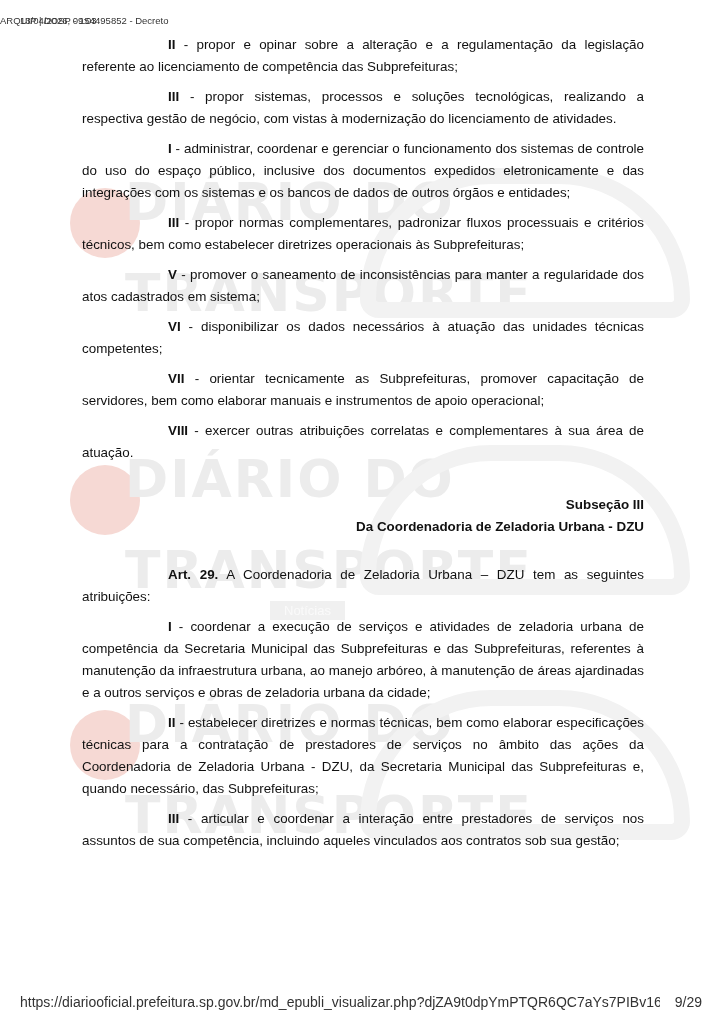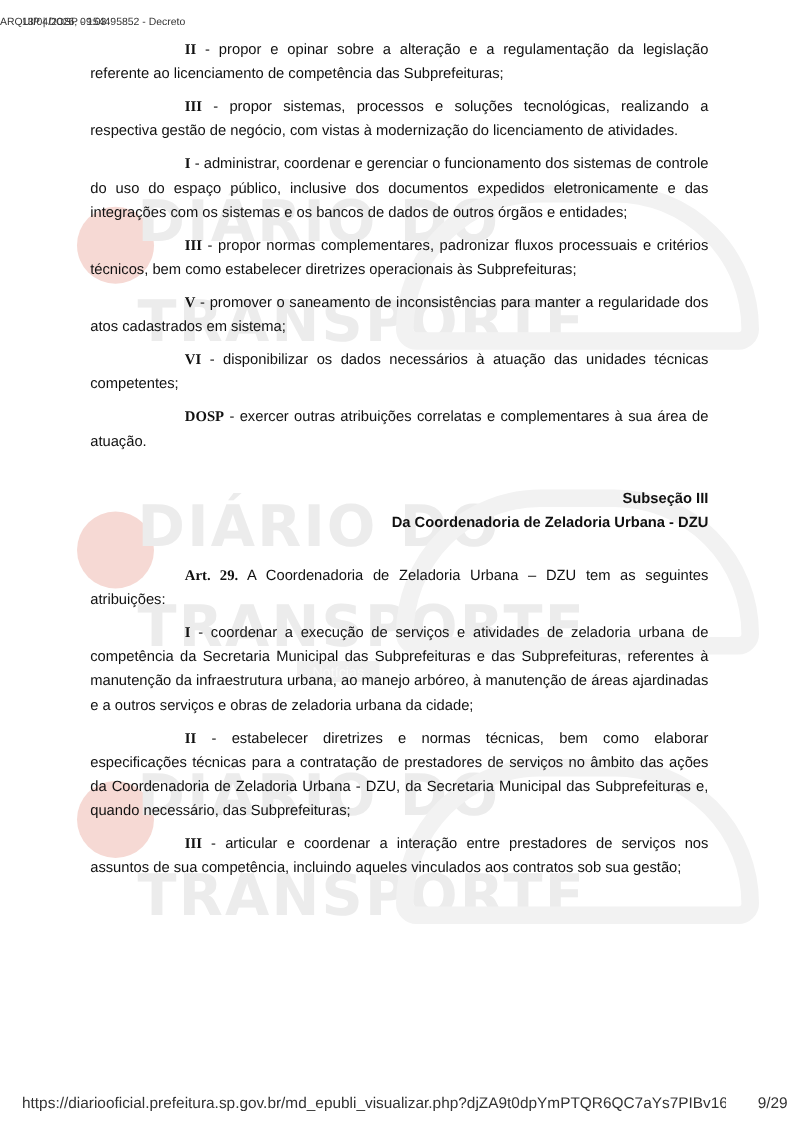--- a/index.html
+++ b/index.html
@@ -2,31 +2,31 @@
 <html><head>
 <meta charset="utf-8">
 <style>
   html, body { margin:0; padding:0; background:#ffffff; }
   body { width:724px; height:1024px; position:relative; overflow:hidden; font-family:"Liberation Sans", sans-serif; color:#111; }
   .hdr { position:absolute; top:15px; font-size:9.5px; color:#333; font-family:"Liberation Sans", sans-serif; }
   .hdr-date { left:20px; }
   .hdr-title { left:0; width:724px; text-align:left; }
   .ftr { position:absolute; top:994px; font-size:14px; color:#333; }
   .ftr-url { left:20px; width:640px; white-space:nowrap; overflow:hidden; }
-  .ftr-page { right:8px; }
+  .ftr-page { right:22px; }
   .wm { position:absolute; left:70px; width:620px; height:160px; pointer-events:none; }
   .wm .logo { position:absolute; left:0; top:20px; width:70px; height:70px; border-radius:50%; background:#f6d9d4; }
   .wm .t1, .wm .t2 { position:absolute; left:55px; font-family:"DejaVu Sans", sans-serif; font-weight:bold; color:#ececec; font-size:52px; letter-spacing:2px; line-height:52px; }
   .wm .t1 { top:8px; }
   .wm .t2 { top:72px;margin-top:27px; }
   .wm .noticias { position:absolute; left:200px; top:128px; background:#f0f0f0; color:#fafafa; font-size:13px; padding:2px 14px;margin-top:28px; }
   .wm .bus { position:absolute; left:290px; top:0px; width:330px; height:150px; border:16px solid #f2f2f2; border-radius:140px 140px 20px 20px; box-sizing:border-box; }
   .content { position:absolute; left:82px; top:34px; width:562px; font-family:"Liberation Sans", sans-serif; font-size:13.4px; line-height:22px; }
   .p { text-align:justify; margin:0 0 8px 0; text-indent:86px; }
-  .p b { font-weight:bold;font-family:Liberation Serif, serif; }
+  .p b { font-weight:bold; }
   .center { text-align:right; font-weight:bold; margin:0; }
 </style>
 </head>
 <body>
 
 <div class="wm" style="top:168px;">
   <div class="logo"></div>
   <div class="t1">DIÁRIO DO</div>
   <div class="t2">TRANSPORTE</div>
   <div class="bus"></div>
@@ -49,21 +49,22 @@
 <div class="hdr hdr-title">ARQUIP | DOSP - 154495852 - Decreto</div>
 
 <div class="content">
   <div id="para-a">
       <p class="p"><b>II</b><span> - propor e opinar sobre a alteração e a regulamentação da legislação referente ao licenciamento de competência das Subprefeituras;</span></p>
       <p class="p"><b>III</b><span> - propor sistemas, processos e soluções tecnológicas, realizando a respectiva gestão de negócio, com vistas à modernização do licenciamento de atividades.</span></p>
       <p class="p"><b>I</b><span> - administrar, coordenar e gerenciar o funcionamento dos sistemas de controle do uso do espaço público, inclusive dos documentos expedidos eletronicamente e das integrações com os sistemas e os bancos de dados de outros órgãos e entidades;</span></p>
       <p class="p"><b>III</b><span> - propor normas complementares, padronizar fluxos processuais e critérios técnicos, bem como estabelecer diretrizes operacionais às Subprefeituras;</span></p>
       <p class="p"><b>V</b><span> - promover o saneamento de inconsistências para manter a regularidade dos atos cadastrados em sistema;</span></p>
       <p class="p"><b>VI</b><span> - disponibilizar os dados necessários à atuação das unidades técnicas competentes;</span></p>
-      <p class="p"><b>DOSP</b><span> - exercer outras atribuições correlatas e complementares à sua área de atuação.</span></p>
+      <p class="p"><b>VII</b><span> - orientar tecnicamente as Subprefeituras, promover capacitação de servidores, bem como elaborar manuais e instrumentos de apoio operacional;</span></p>
+      <p class="p"><b>VIII</b><span> - exercer outras atribuições correlatas e complementares à sua área de atuação.</span></p>
     </div>
   <div style="height:22px"></div>
   <p class="center">Subseção III</p>
   <p class="center" style="margin-top:0">Da Coordenadoria de Zeladoria Urbana - DZU</p>
   <div style="height:26px"></div>
   <div id="para-b">
       <p class="p"><b>Art. 29.</b><span> A Coordenadoria de Zeladoria Urbana – DZU tem as seguintes atribuições:</span></p>
       <p class="p"><b>I</b><span> - coordenar a execução de serviços e atividades de zeladoria urbana de competência da Secretaria Municipal das Subprefeituras e das Subprefeituras, referentes à manutenção da infraestrutura urbana, ao manejo arbóreo, à manutenção de áreas ajardinadas e a outros serviços e obras de zeladoria urbana da cidade;</span></p>
       <p class="p"><b>II</b><span> - estabelecer diretrizes e normas técnicas, bem como elaborar especificações técnicas para a contratação de prestadores de serviços no âmbito das ações da Coordenadoria de Zeladoria Urbana - DZU, da Secretaria Municipal das Subprefeituras e, quando necessário, das Subprefeituras;</span></p>
       <p class="p"><b>III</b><span> - articular e coordenar a interação entre prestadores de serviços nos assuntos de sua competência, incluindo aqueles vinculados aos contratos sob sua gestão;</span></p>

